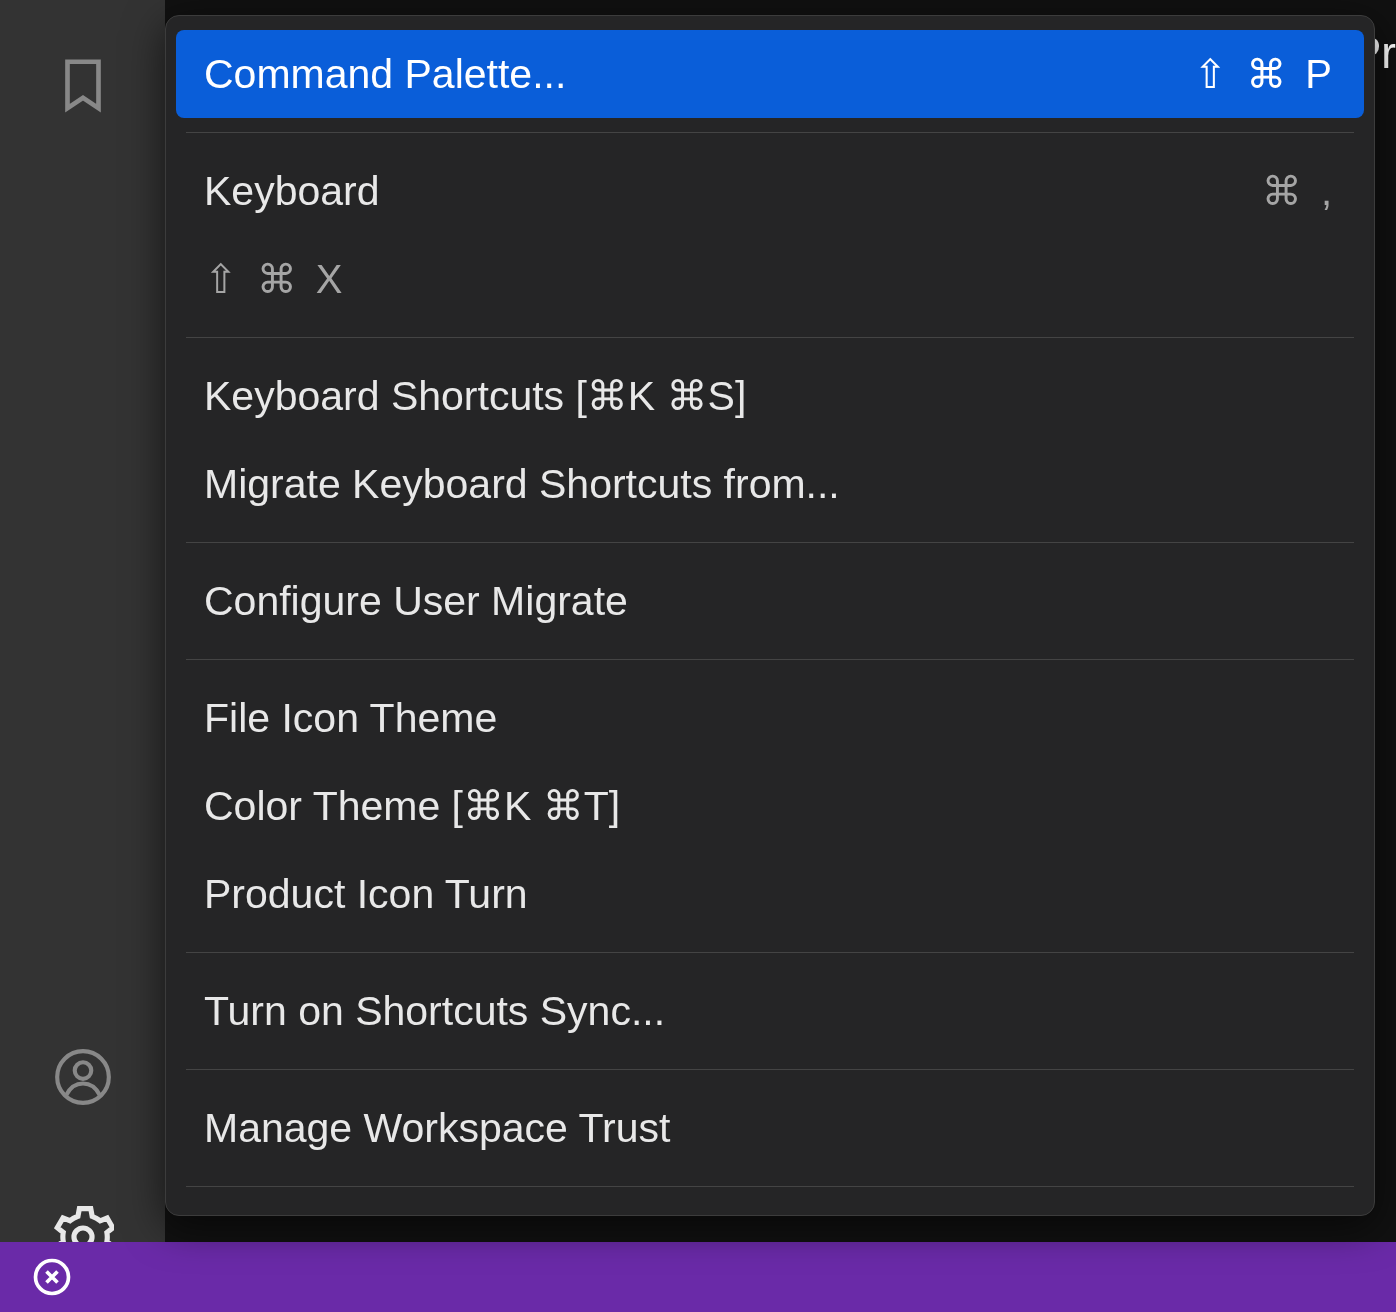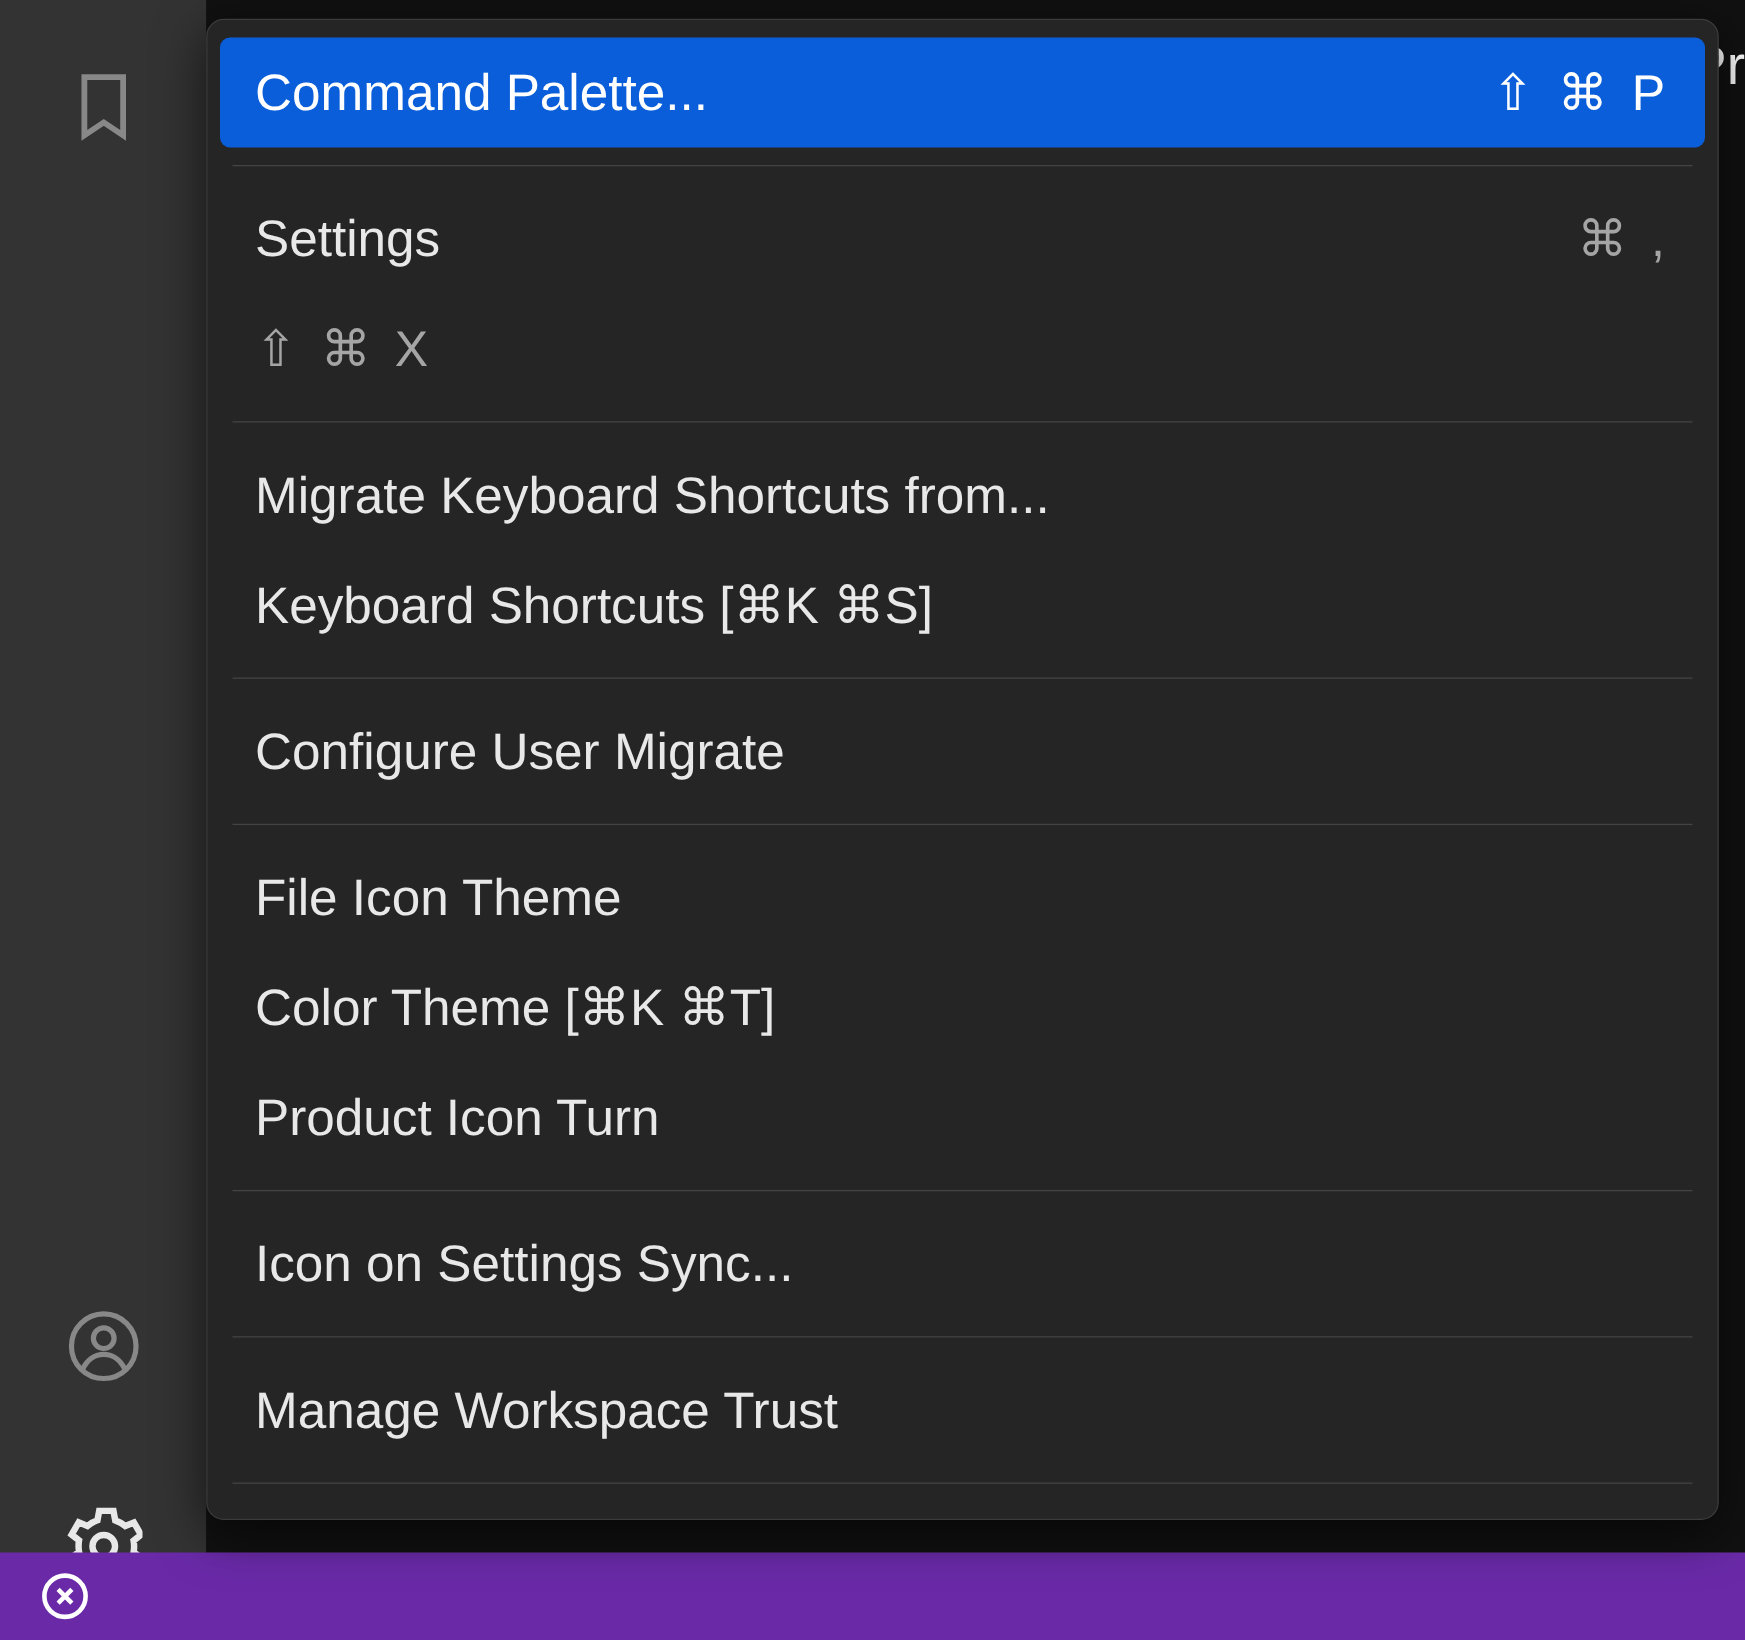--- a/index.html
+++ b/index.html
@@ -170,49 +170,49 @@
   </div>
 </div>
 
 <div class="menu" id="settings-menu">
     <div class="menu-item highlighted">
       <span>Command Palette...</span>
       <span class="shortcut">⇧ ⌘ P</span>
     </div>
     <div class="menu-separator"></div>
     <div class="menu-item">
-      <span>Settings</span>
+      <span>Keyboard</span>
       <span class="shortcut">⌘  ,</span>
     </div>
     <div class="menu-item">
       <span class="shortcut">⇧ ⌘ X</span>
     </div>
     <div class="menu-separator"></div>
     <div class="menu-item">
+      <span>Keyboard Shortcuts [⌘K ⌘S]</span>
+    </div>
+    <div class="menu-item">
       <span>Migrate Keyboard Shortcuts from...</span>
     </div>
-    <div class="menu-item">
-      <span>Keyboard Shortcuts [⌘K ⌘S]</span>
-    </div>
     <div class="menu-separator"></div>
     <div class="menu-item">
       <span>Configure User Migrate</span>
     </div>
     <div class="menu-separator"></div>
     <div class="menu-item">
       <span>File Icon Theme</span>
     </div>
     <div class="menu-item">
       <span>Color Theme [⌘K ⌘T]</span>
     </div>
     <div class="menu-item">
       <span>Product Icon Turn</span>
     </div>
     <div class="menu-separator"></div>
     <div class="menu-item">
-      <span>Icon on Settings Sync...</span>
+      <span>Turn on Shortcuts Sync...</span>
     </div>
     <div class="menu-separator"></div>
     <div class="menu-item">
       <span>Manage Workspace Trust</span>
     </div>
     <div class="menu-separator"></div>
   </div>
 
 </body></html>

